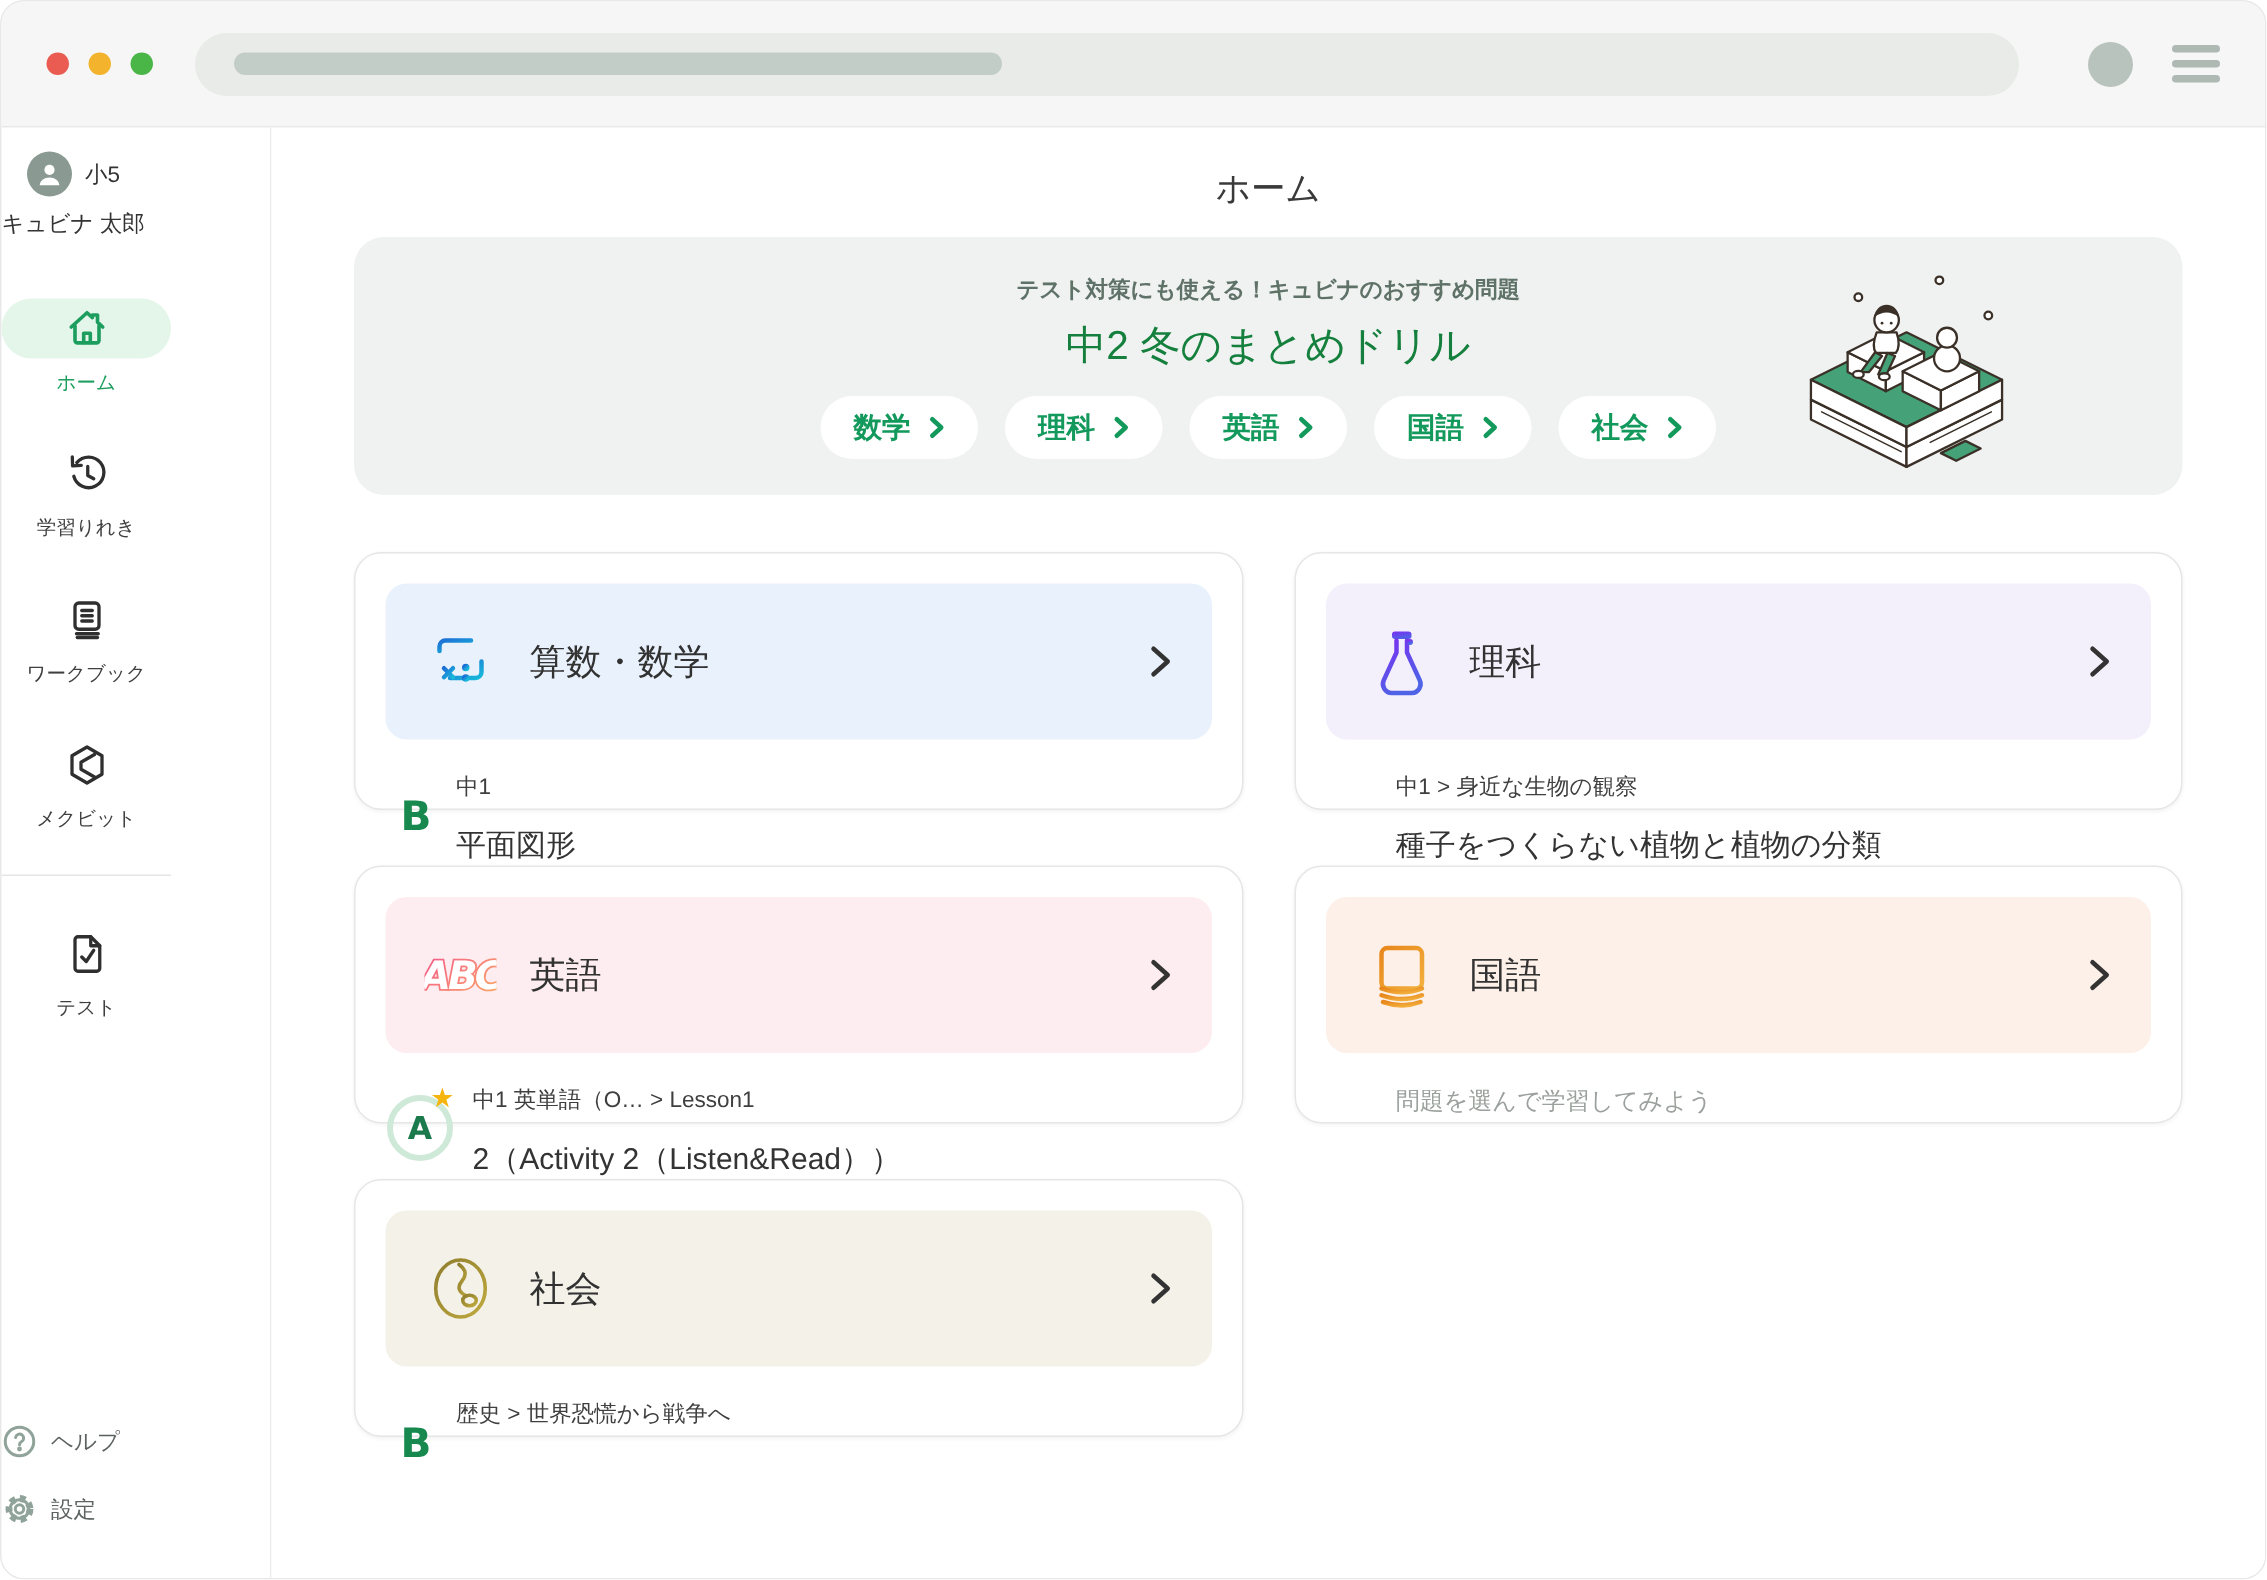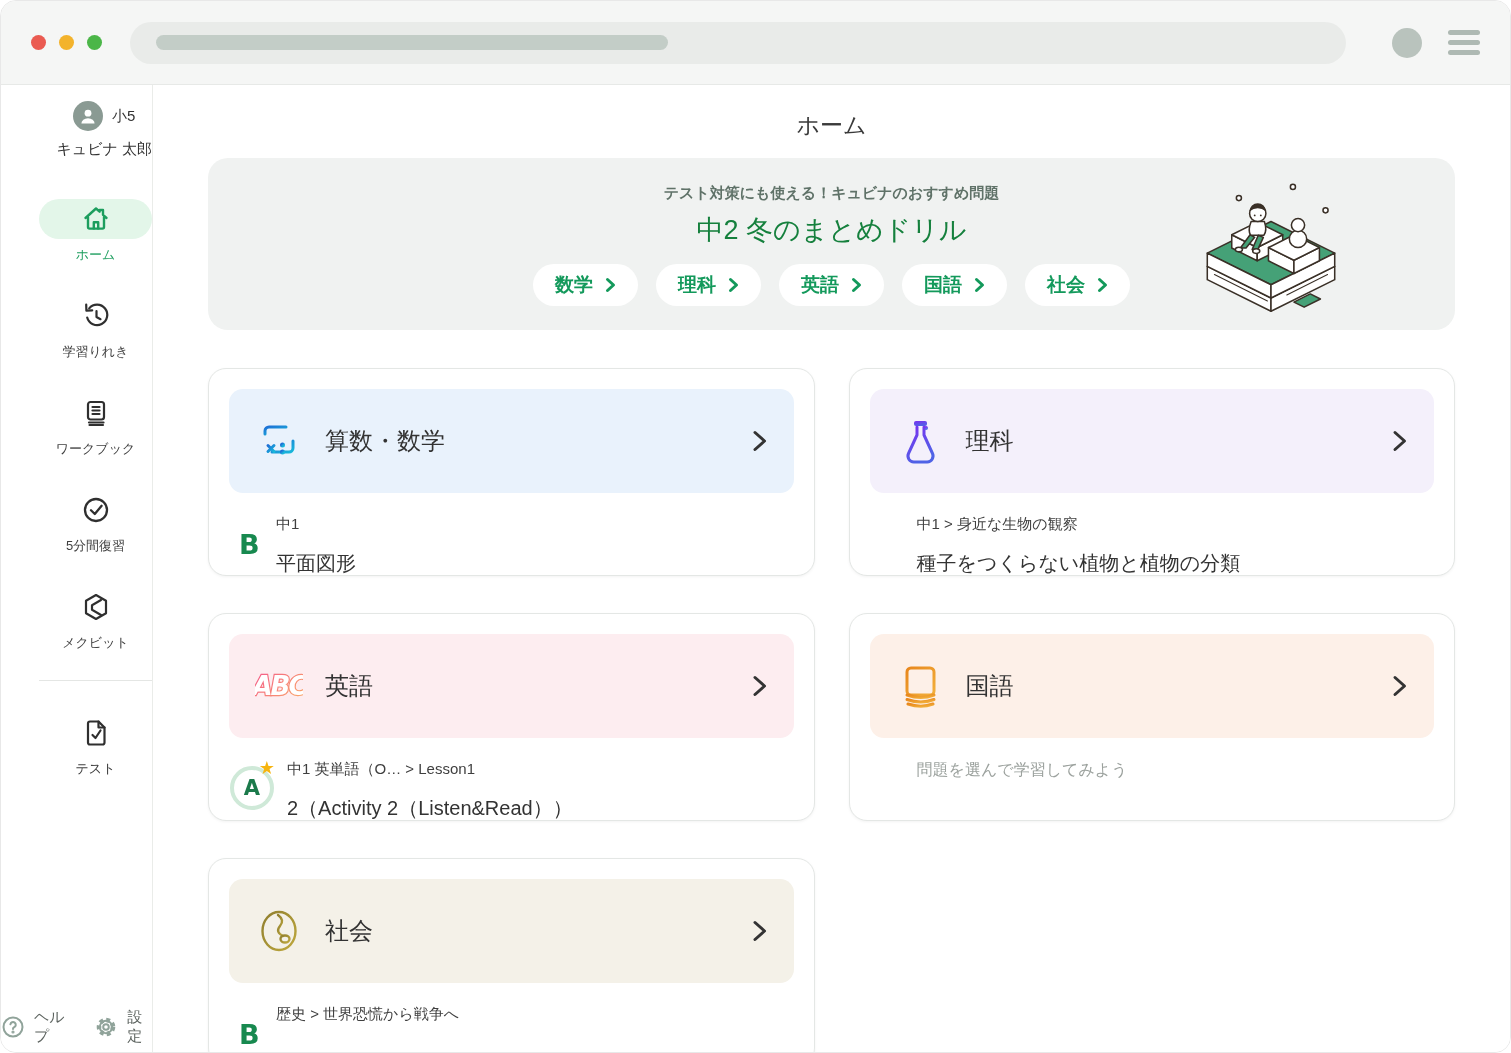--- a/index.html
+++ b/index.html
@@ -17,38 +17,38 @@
             padding:0 26px; margin-right:46px; }
   .urlbar-inner { width:512px; height:15px; border-radius:8px; background:#c3cdc7; }
   .chrome-avatar { width:30px; height:30px; border-radius:50%; background:#b9c3bd; margin-right:26px; flex:none; }
   .hamburger { display:flex; flex-direction:column; gap:5px; width:32px; cursor:pointer; }
   .hamburger span { height:5px; border-radius:3px; background:#aeb9b3; }
 
   
   .app { display:flex; height:969px; overflow:hidden; }
 
   
-  .sidebar { width:152px; flex:none; border-right:1px solid #eaece9; display:flex; flex-direction:column;
-             align-items:flex-end; padding-top:16px; background:#fff; }
+  .sidebar { width:180px; flex:none; border-right:1px solid #eaece9; display:flex; flex-direction:column;
+             align-items:flex-start; padding-top:16px; background:#fff; }
   .user { display:flex; flex-direction:column; align-items:center; }
   .user-row { display:flex; align-items:center; gap:9px; }
   .user-avatar { width:30px; height:30px; border-radius:50%; background:#8a9a93; display:flex;
                  align-items:center; justify-content:center; }
   .user-grade { font-size:15px; color:#333; }
   .user-name { font-size:15px; color:#333; margin-top:9px; white-space:nowrap; }
   .nav { display:flex; flex-direction:column; align-items:center; margin-top:40px; }
   .nav-item { display:flex; flex-direction:column; align-items:center; cursor:pointer; margin-top:32px; }
   .nav-item:first-child { margin-top:0; }
   .icon-wrap { height:40px; width:113px; display:flex; align-items:center; justify-content:center;
                border-radius:20px; color:#2f2f2f; }
   .nav-item.active .icon-wrap { background:#e3f6e9; color:#1d9e5e; }
   .nav-label { font-size:13px; color:#3f3f3f; margin-top:7px; }
   .nav-item.active .nav-label { color:#1d9e5e; }
   .nav-divider { width:113px; height:1px; background:#e4e6e4; margin-top:28px; }
-  .sidebar-footer { margin-top:auto; padding-bottom:8px; display:flex; flex-direction:row; gap:21px;font-family:Liberation Serif, serif; }
+  .sidebar-footer { margin-top:auto; padding-bottom:36px; display:flex; flex-direction:column; gap:21px;font-family:Liberation Serif, serif; }
   .footer-item { display:flex; align-items:center; gap:9px; cursor:pointer; }
   .footer-item .f-icon { color:#90a39a; display:flex; }
   .footer-label { font-size:15px; color:#5c635f; }
 
   
   .main { flex:1; overflow:hidden; padding:0 55px; position:relative; background:#fff; }
   .page-title { text-align:center; font-size:23px; font-weight:500; color:#3a3a3a; margin-top:25px; }
 
   .banner { margin-top:17px; height:172px; border-radius:20px; background:#f0f2f1; position:relative;
             display:flex; flex-direction:column; align-items:center; padding-top:26px; }
@@ -56,21 +56,21 @@
   .banner-title { font-size:27px; font-weight:500; color:#15803d; margin-top:9px; }
   .subjects { display:flex; gap:18px; margin-top:16px;justify-content:space-between; }
   .subject-pill { background:#fff; border-radius:22px; height:42px; padding:0 22px; display:flex;
                   align-items:center; gap:12px; cursor:pointer; }
   .subject-pill .s-label { font-size:19px; font-weight:bold; color:#13995b; }
   .illustration { position:absolute; right:105px; top:8px; width:158px; height:158px; }
 
   
   .cards { margin-top:38px; display:grid; grid-template-columns:1fr 1fr; column-gap:34px; row-gap:37px; }
   .card { background:#fff; border:1px solid #e4e7e5; border-radius:18px; box-shadow:0 1px 3px rgba(0,0,0,.05);
-          padding:20px; height:208px; }
+          padding:20px; height:172px; }
   .card-header { height:104px; border-radius:14px; display:flex; align-items:center; padding:0 26px; cursor:pointer; }
   .tint-math { background:#e9f2fc; } .tint-science { background:#f4f0fb; } .tint-english { background:#fdedf0; }
   .tint-japanese { background:#fdf0e8; } .tint-social { background:#f4f1e8; }
   .subj-icon { width:48px; height:48px; flex:none; display:flex; }
   .card-title { font-size:24px; color:#323232; margin-left:22px; font-weight:500; }
   .card-chevron { margin-left:auto; display:flex; }
   .card-body { margin-top:22px; display:flex; padding-left:10px; }
   .badge-slot { width:37px; flex:none; position:relative; }
   .badge-slot.wide { width:48px; }
   .badge-letter { font-size:27px; font-weight:800; color:#17894f; display:inline-block; margin-top:14px;
@@ -152,29 +152,20 @@
               <line x1="11.5" y1="9" x2="18.5" y2="9"></line>
                 <line x1="11.5" y1="12.5" x2="18.5" y2="12.5"></line>
                 <line x1="11.5" y1="16" x2="18.5" y2="16"></line>
               <path d="M8,24.5 h14.5"></path>
                 <path d="M8.5,27 h13.5"></path>
             </svg>
           </span>
           <span class="nav-label">ワークブック</span>
         </div>
 
-        <div class="nav-item">
-          <span class="icon-wrap">
-            <svg width="30" height="30" viewBox="0 0 30 30" fill="none" stroke="currentColor" stroke-width="2.3" stroke-linecap="round" stroke-linejoin="round">
-              <circle cx="15" cy="15" r="11"></circle>
-              <polyline points="10,15.3 13.8,19 20.6,10.8"></polyline>
-            </svg>
-          </span>
-          <span class="nav-label">5分間復習</span>
-        </div>
 
         <div class="nav-item">
           <span class="icon-wrap">
             <svg width="30" height="30" viewBox="0 0 30 30" fill="none" stroke="currentColor" stroke-width="2.2" stroke-linecap="round" stroke-linejoin="round">
               <polygon points="15,3 25,8.8 25,21.2 15,27 5,21.2 5,8.8"></polygon>
               <path d="M20,8 l-9,5.2 v4.6 l9,5.2"></path>
             </svg>
           </span>
           <span class="nav-label">メクビット</span>
         </div>

